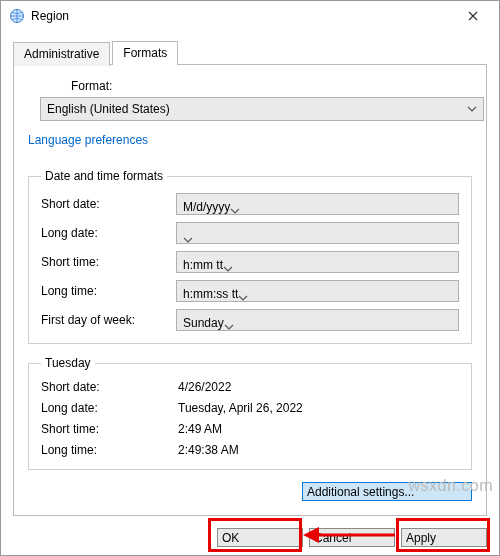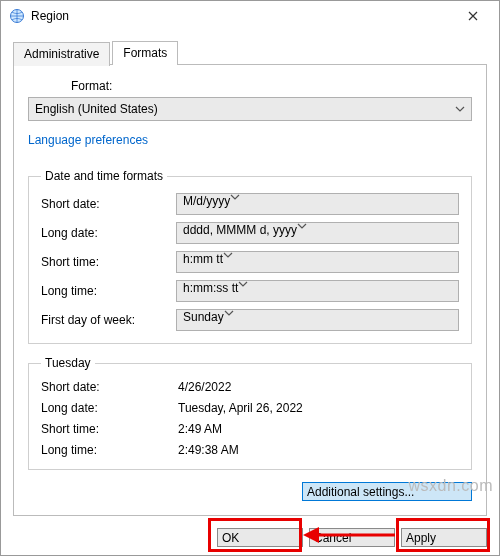--- a/index.html
+++ b/index.html
@@ -9,29 +9,29 @@
   .titlebar .icon { width: 16px; height: 16px; margin-right: 6px; }
   .titlebar .title { flex: 1; font-size: 12px; }
   .titlebar .close { width: 44px; height: 28px; display: flex; align-items: center; justify-content: center; }
   .content { padding: 8px 12px 10px 12px; }
   .tabs { display: flex; border-bottom: 1px solid #bbb; margin-top: 2px; }
   .tab { padding: 4px 10px 5px 10px; border: 1px solid #bbb; border-bottom: none; margin-right: 2px; margin-bottom: -1px; background: #fff; position: relative; }
   .tab:not(.active) { background: #f3f3f3; top: 1px; }
   .tab.active { background: #fff; }
   .tabpanel { border: 1px solid #bbb; border-top: none; padding: 14px 14px 14px 14px; }
   .label { margin-bottom: 4px; margin-left: 43px; }
-  .select { width: 100%; height: 24px; border: 1px solid #b0b0b0; background: #eaeaea; display: flex; align-items: center; padding: 0 6px; position: relative; }
+  .select { width: 100%; height: 24px; border: 1px solid #b0b0b0; background: #eaeaea; display: flex; align-items: center; padding: 0 6px; position: relative; margin-left: 12px; }
   .select .chev { position: absolute; right: 6px; top: 50%; transform: translateY(-50%); }
   .link { color: #0066cc; cursor: pointer; display: inline-block; margin-top: 12px; margin-bottom: 10px; }
   fieldset { border: 1px solid #cfcfcf; padding: 10px 12px 12px 12px; margin: 12px 0 12px 0; }
   legend { padding: 0 4px; font-size: 12px; }
   .row { display: flex; align-items: center; margin-bottom: 7px; }
   .row:last-child { margin-bottom: 0; }
   .row .rlabel { width: 135px; }
-  .row .rselect { flex: 1; height: 22px; border: 1px solid #b0b0b0; background: #eaeaea; display: flex; align-items: flex-start; padding: 0 6px; position: relative; }
+  .row .rselect { flex: 1; height: 22px; border: 1px solid #b0b0b0; background: #eaeaea; display: flex; align-items: flex-end; padding: 0 6px; position: relative; }
   .row .rval { flex: 1; padding-left: 2px; }
   .bottom-row { display: flex; justify-content: flex-end; margin-top: 6px; }
   .btn { min-width: 86px; height: 19px; border: 1px solid #8a8a8a; background: #e9e9e9; display: flex; align-items: center; justify-content: flex-start; padding: 0 4px; margin-left: 6px; cursor: pointer; }
   .btn.wide { min-width: 170px; }
   .btn.selected { border: 1px solid #0078d7; background: #cde6f7; }
   .footer { position: absolute; bottom: 8px; right: 12px; display: flex; align-items: center; }
   .footer .btn { margin-left: 6px; }
   .highlight-ok { position: absolute; border: 3px solid #e80000; width: 94px; height: 34px; pointer-events: none; }
   .highlight-apply { position: absolute; border: 3px solid #e80000; width: 94px; height: 34px; pointer-events: none; }
   .arrow { position: absolute; pointer-events: none; }
@@ -89,21 +89,20 @@
             <span class="chev">
                 <svg width="10" height="6" viewBox="0 0 10 6">
                   <path d="M1 1l4 4 4-4" stroke="#555" fill="none" stroke-width="1.2"></path>
                 </svg>
               </span>
           </div>
         </div>
         <div class="row">
           <div class="rlabel">Long date:</div>
           <div class="rselect">
-            <span>dddd, MMMM d, yyyy</span>
             <span class="chev">
                 <svg width="10" height="6" viewBox="0 0 10 6">
                   <path d="M1 1l4 4 4-4" stroke="#555" fill="none" stroke-width="1.2"></path>
                 </svg>
               </span>
           </div>
         </div>
         <div class="row">
           <div class="rlabel">Short time:</div>
           <div class="rselect">

